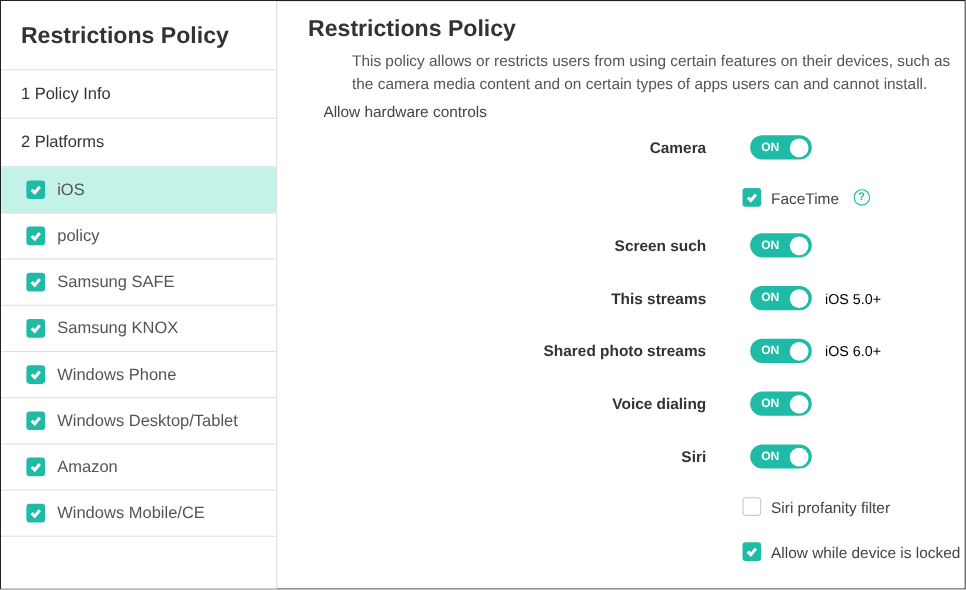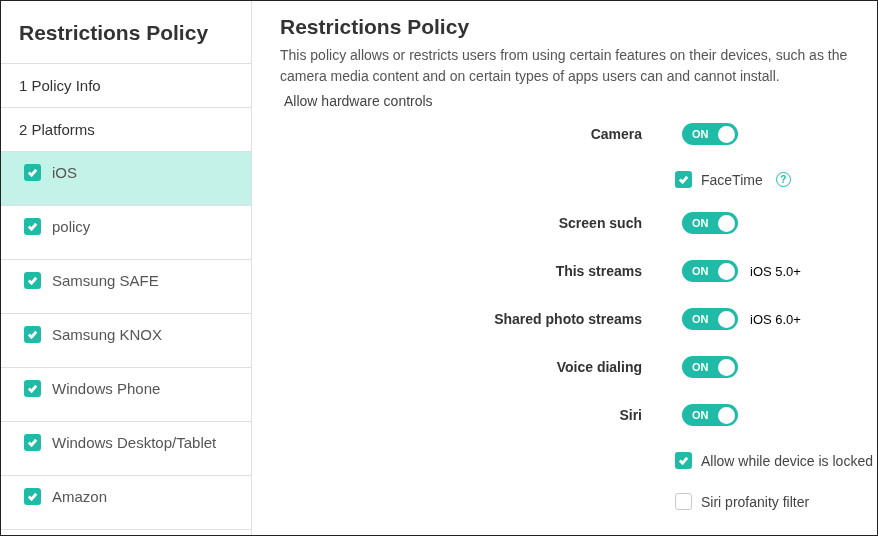--- a/index.html
+++ b/index.html
@@ -35,21 +35,21 @@
       border-bottom: 1px solid #e0e0e0;
       cursor: pointer;
     }
     .platform-list {
       list-style: none;
     }
     .platform-item {
       display: flex;
       align-items: center;
       gap: 11px;
-      padding: 12px 10px 24px 23px;
+      padding: 12px 10px 12px 23px;
       border-bottom: 1px solid #e0e0e0;
       cursor: pointer;
       font-size: 15px;
       color: #555;
     }
     .platform-item.selected {
       background: #c3f2e9;
     }
     .check-icon {
       width: 17px;
@@ -77,25 +77,26 @@
       font-size: 21px;
       font-weight: 700;
       color: #333;
       margin-bottom: 6px;
     }
     .description {
       font-size: 14px;
       color: #555;
       line-height: 1.5;
       margin-bottom: 6px;
+      margin-left: 40px;
     }
     .section-label {
       font-size: 14px;
       color: #444;
-      margin-left: 4px;
+      margin-left: 14px;
       margin-bottom: 14px;
     }
     .setting-row {
       display: flex;
       align-items: center;
       margin-bottom: 26px;
       gap: 20px;
     }
     .setting-label {
       width: 382px;
@@ -313,26 +314,26 @@
       <div class="setting-label">Siri</div>
       <div class="setting-control">
         <div class="toggle">
           <span class="toggle-label">ON</span>
           <span class="toggle-knob"></span>
         </div>
       </div>
     </div>
 
     <div class="sub-row">
+      <span class="checkbox unchecked"></span>
+      <span class="sub-label">Siri profanity filter</span>
+    </div>
+
+    <div class="sub-row">
       <span class="checkbox checked">
           <svg viewBox="0 0 12 12">
             <polyline points="2,6 5,9 10,3"></polyline>
           </svg>
         </span>
       <span class="sub-label">Allow while device is locked</span>
     </div>
-
-    <div class="sub-row">
-      <span class="checkbox unchecked"></span>
-      <span class="sub-label">Siri profanity filter</span>
-    </div>
   </main>
 </div>
 
 </body></html>

